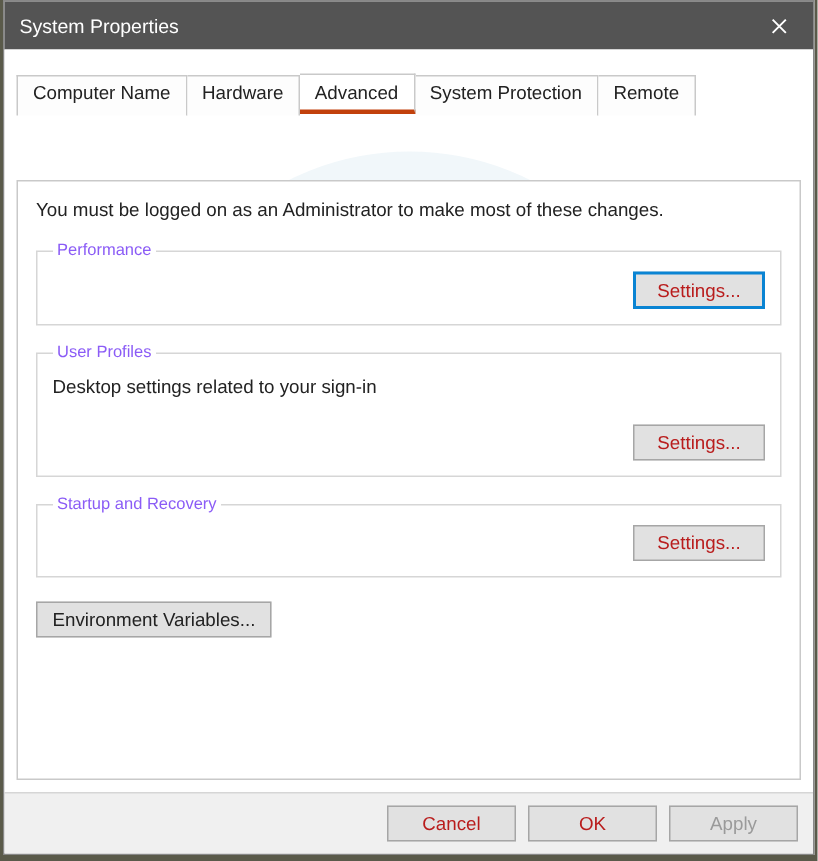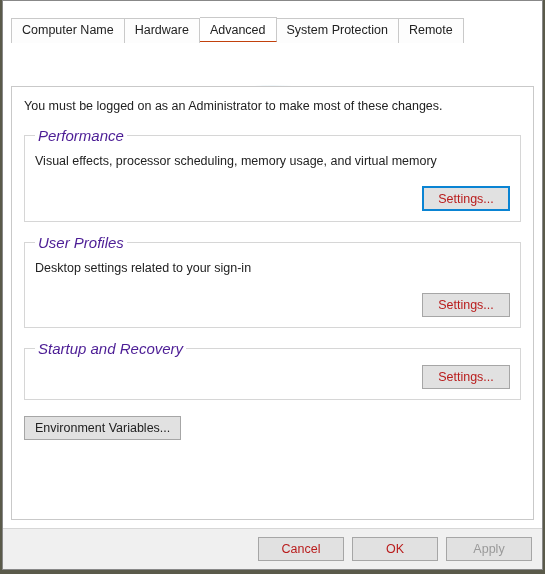--- a/index.html
+++ b/index.html
@@ -73,21 +73,21 @@
       padding: 4px 10px;
       font-size: 12.5px;
       color: #222;
       position: relative;
       top: 1px;
       cursor: pointer;
     }
     .tab + .tab { border-left: none; text-align: right; }
     .tab.active {
       background: #fff;
-      border-bottom: 1px solid #c2410c;
+      border-bottom: 3px solid #c2410c;
       top: 0;
       padding-top: 5px;
       z-index: 2;
     }
     .tabpanel {
       border: 1px solid #c9c9c9;
       flex: 1;
       background: #fff;
       padding: 12px 12px 12px 12px;
       position: relative;
@@ -100,24 +100,23 @@
       color: #222;
       font-size: 12.5px;
       margin-bottom: 2px;
     }
     fieldset.group {
       border: 1px solid #d6d6d6;
       padding: 8px 10px 10px 10px;
       position: relative;
     }
     fieldset.group legend {
-      font-size: 15px;
-      color: #4c1d95;
+      font-size: 11px;
+      color: #8b5cf6;
       padding: 0 3px;
-      font-style: italic;
     }
     .group-desc {
       font-size: 12.5px;
       color: #222;
       margin: 2px 0 18px 0;
     }
     .btn-row {
       display: flex;
       justify-content: flex-end;
     }
@@ -162,40 +161,48 @@
     .footer .btn { min-width: 86px; }
     .footer .btn.disabled {
       color: #9a9a9a;
       cursor: default;
     }
   </style>
 </head>
 <body>
 
 <div class="window">
+  <div class="titlebar">
+    <span>System Properties</span>
+    <div class="spacer"></div>
+    <div class="close-btn">
+      <svg viewBox="0 0 10 10">
+          <path d="M1 1 L9 9 M9 1 L1 9" stroke="#fff" stroke-width="1.2"></path>
+        </svg>
+    </div>
+  </div>
 
   <div class="client">
     <div class="watermark">
         <div class="circ"></div>
       </div>
 
     <div class="tabs">
       <div class="tab">Computer Name</div>
       <div class="tab">Hardware</div>
       <div class="tab active">Advanced</div>
       <div class="tab">System Protection</div>
       <div class="tab">Remote</div>
     </div>
 
     <div class="tabpanel">
       <div class="intro">You must be logged on as an Administrator to make most of these changes.</div>
 
       <fieldset class="group">
         <legend>Performance</legend>
-        <div class="group-desc">Visual effects, processor scheduling, memory usage, and virtual memory</div>
         <div class="btn-row">
           <button class="btn default">Settings...</button>
         </div>
       </fieldset>
 
       <fieldset class="group">
         <legend>User Profiles</legend>
         <div class="group-desc">Desktop settings related to your sign-in</div>
         <div class="btn-row">
           <button class="btn">Settings...</button>

